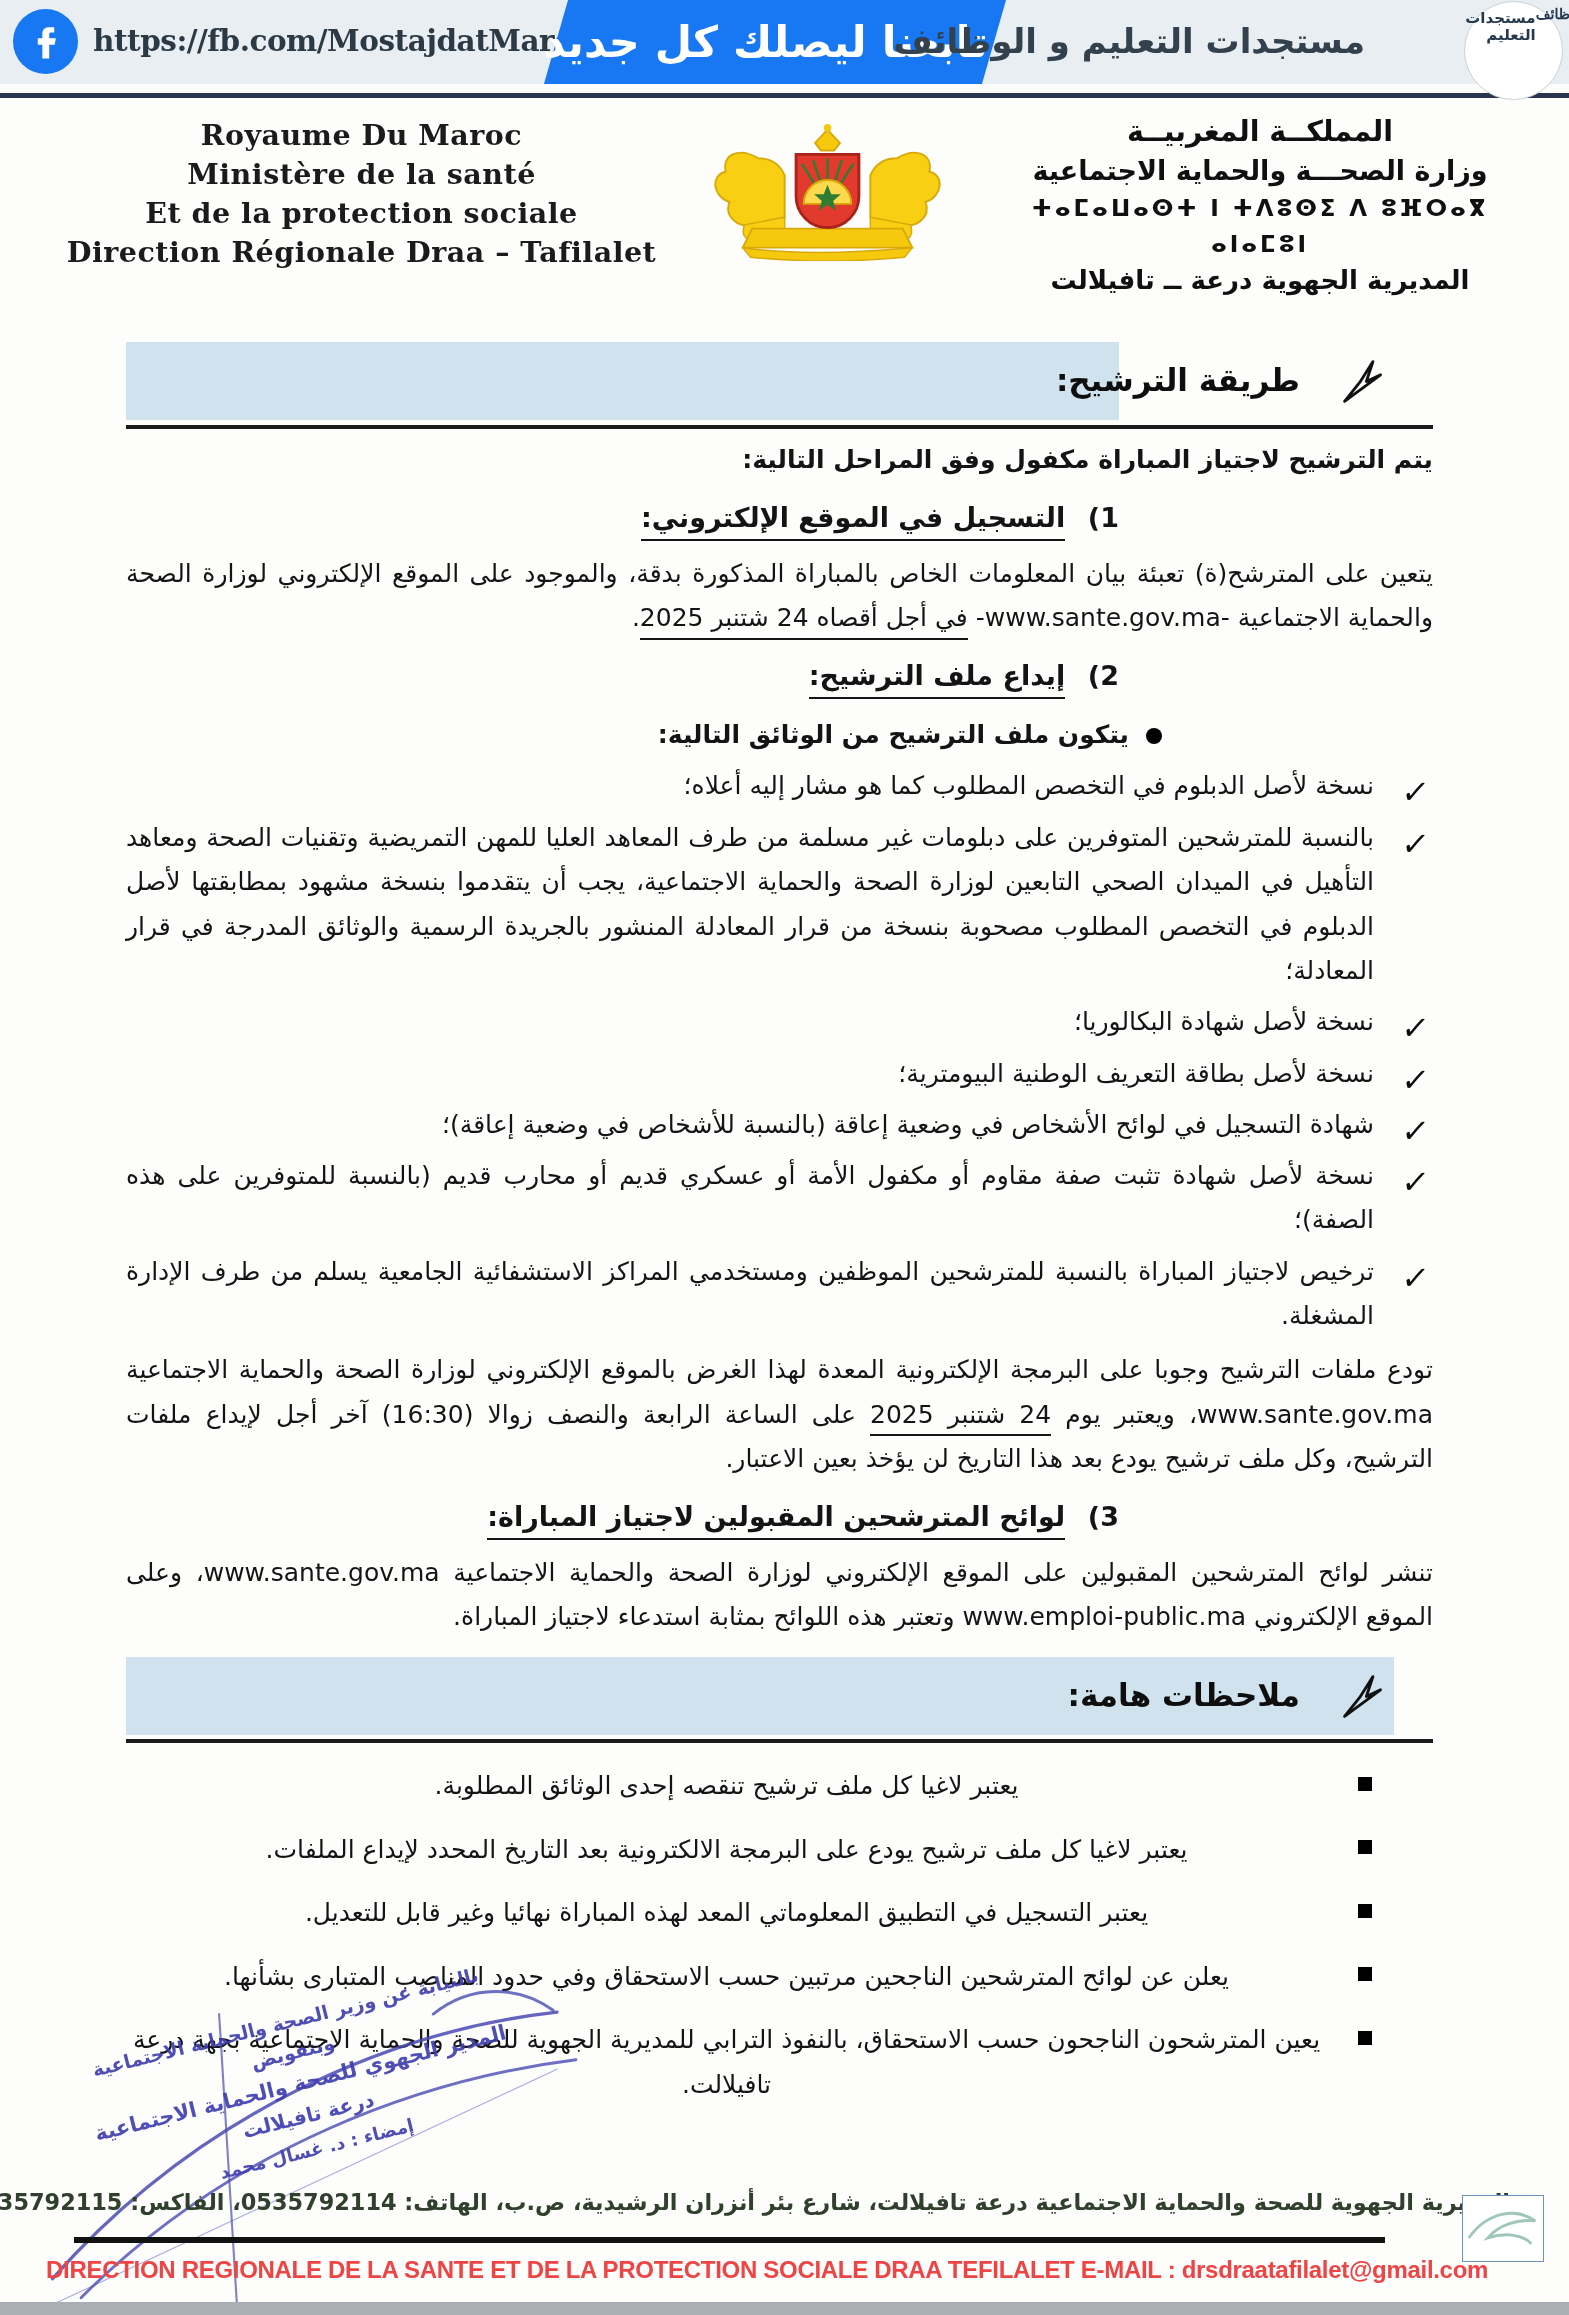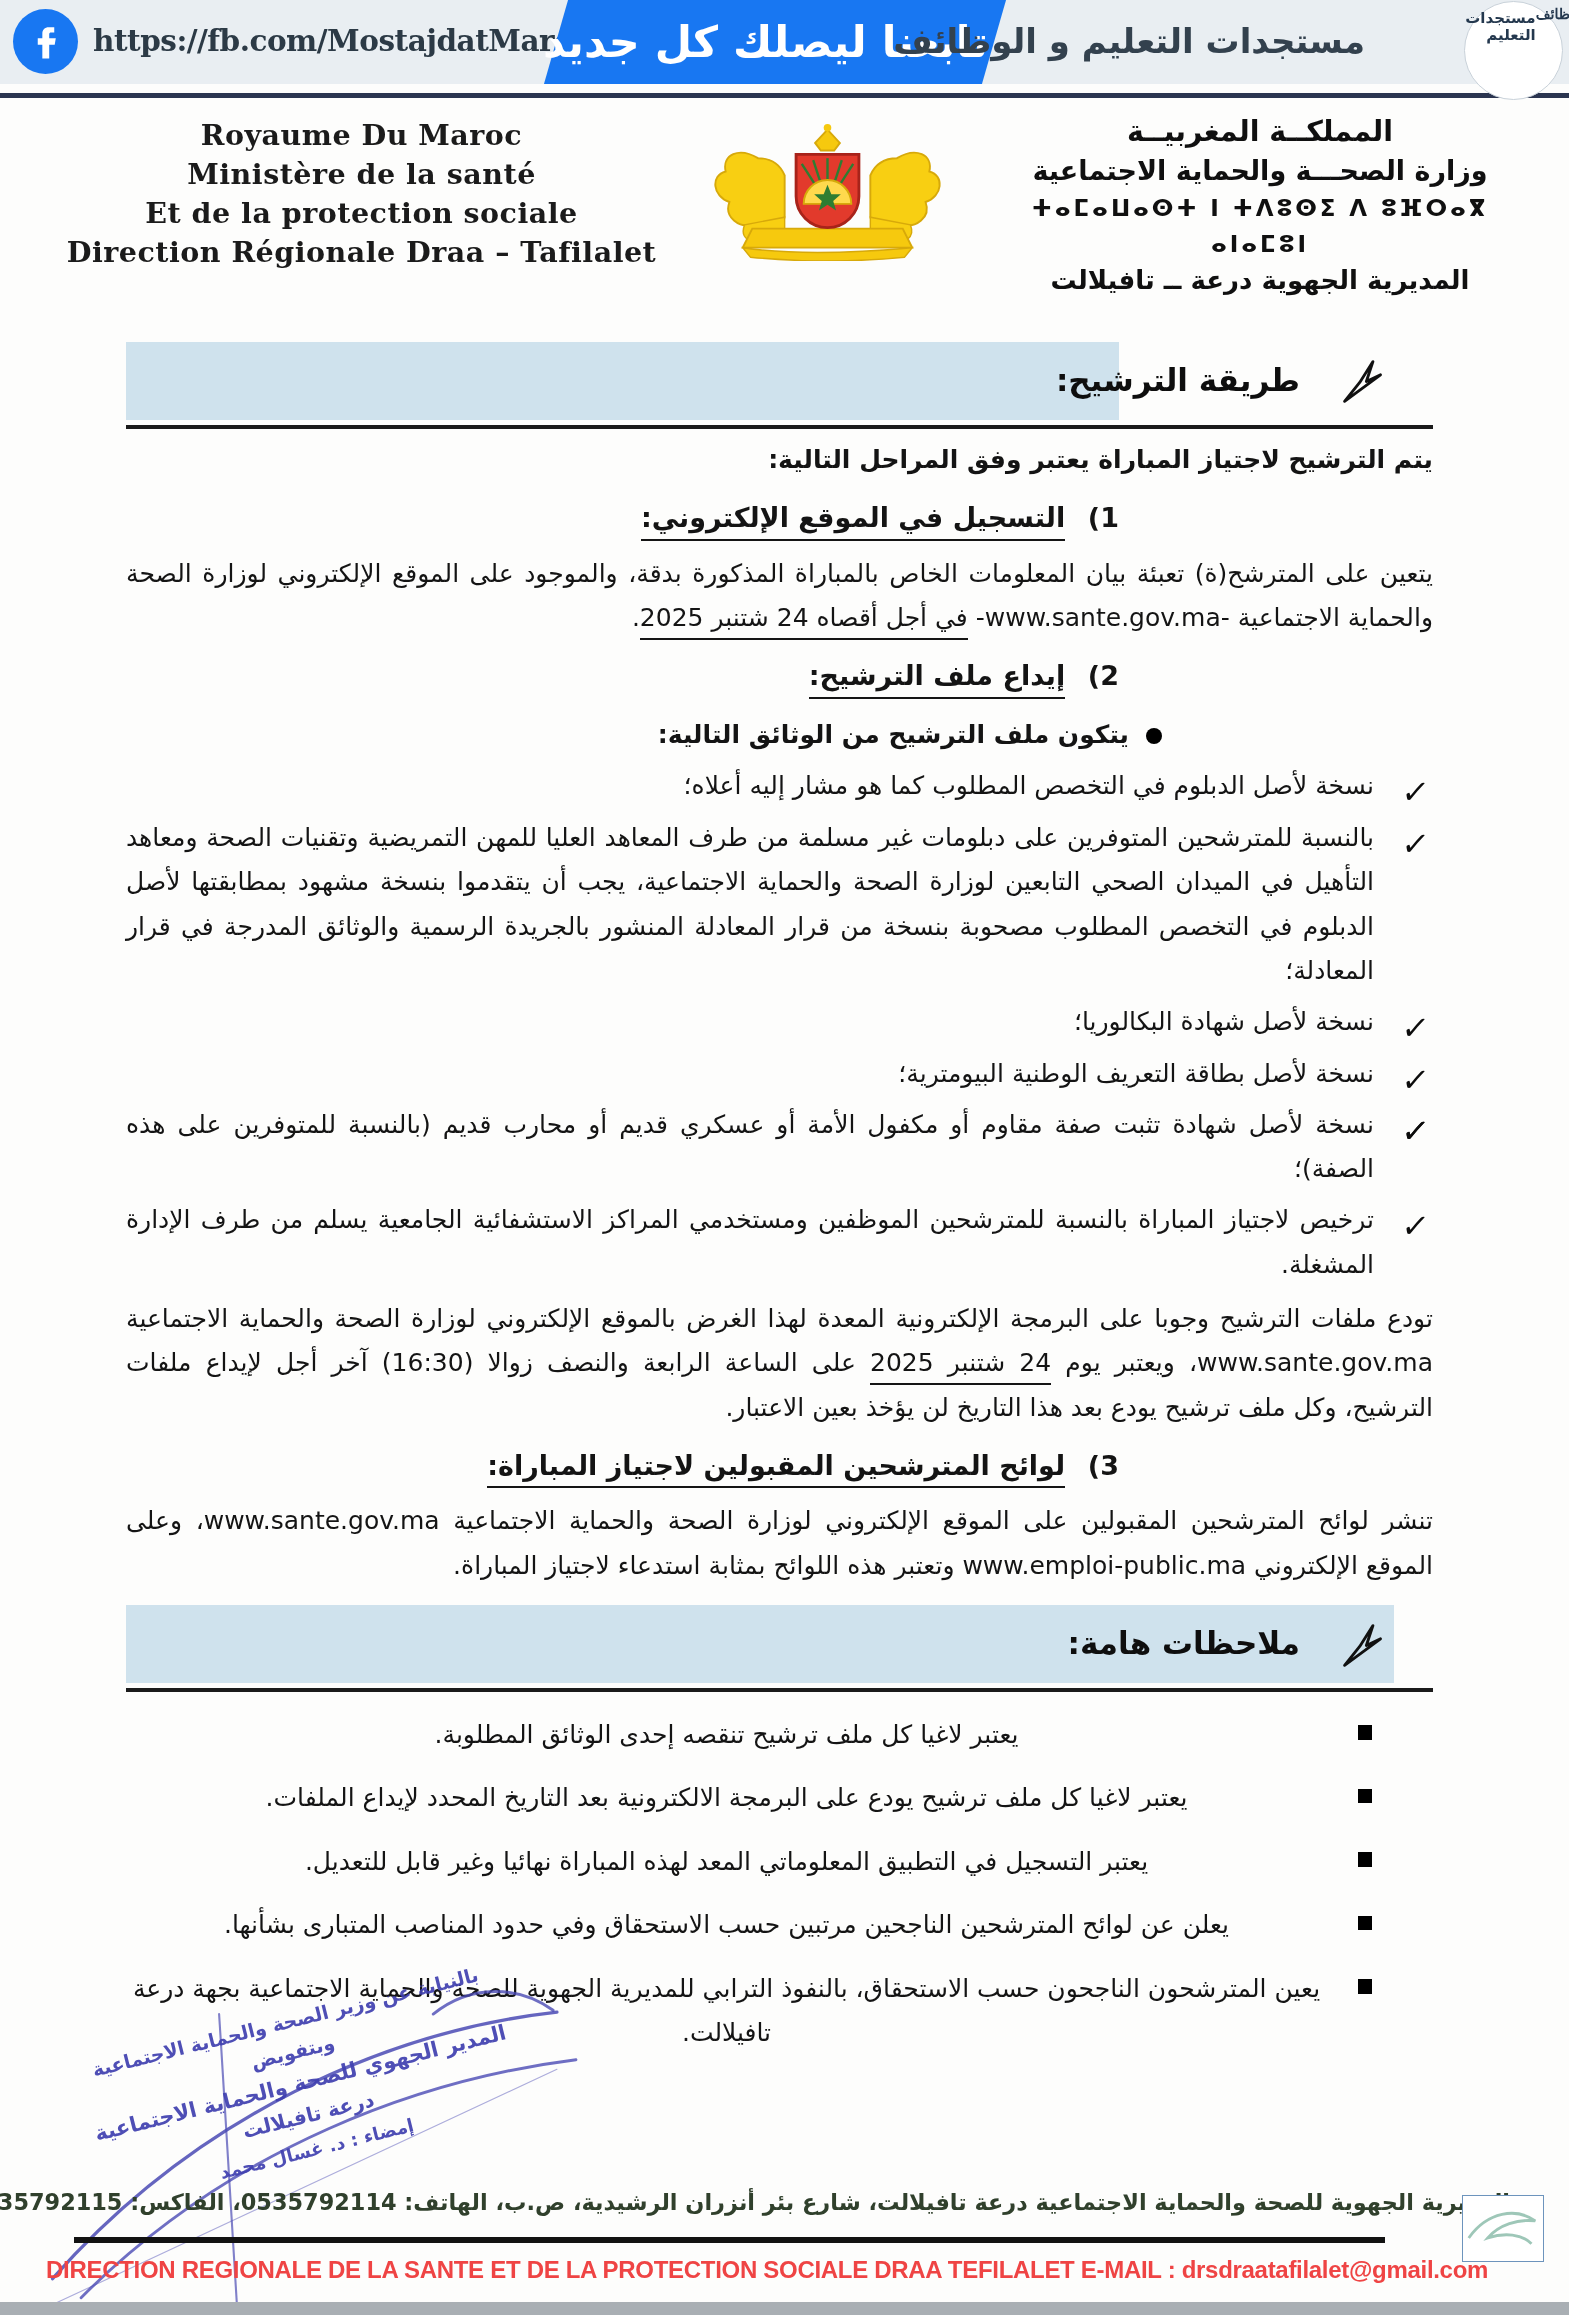--- a/index.html
+++ b/index.html
@@ -165,21 +165,21 @@
 
     <div class="sec">
       <div class="bar1"></div>
       <div class="sec-title">طريقة الترشيح:</div>
       <svg class="sec-arrow" viewBox="0 0 56 56">
         <path d="M8 50 L46 22 L31 29 L38 8 L24 30 Z" fill="none" stroke="#111" stroke-width="3" stroke-linejoin="round"></path>
       </svg>
     </div>
     <div class="sec-rule"></div>
 
-    <p class="flow intro">يتم الترشيح لاجتياز المباراة يعتبر وفق المراحل التالية:</p>
+    <p class="flow intro">يتم الترشيح لاجتياز المباراة مكفول وفق المراحل التالية:</p>
 
     <p class="h-step">
       <span class="num">1)</span>
       <span class="u">التسجيل في الموقع الإلكتروني:</span>
     </p>
 
     <p class="flow just">
       <span>يتعين على المترشح(ة) تعبئة بيان المعلومات الخاص بالمباراة المذكورة بدقة، والموجود على الموقع الإلكتروني لوزارة الصحة والحماية الاجتماعية -www.sante.gov.ma- </span><span class="u">في أجل أقصاه 24 شتنبر 2025</span><span>.</span>
     </p>
 
@@ -209,20 +209,21 @@
           <span>نسخة لأصل شهادة البكالوريا؛</span>
         </div>
 
         <div class="check-item">
           <span class="check">✓</span>
           <span>نسخة لأصل بطاقة التعريف الوطنية البيومترية؛</span>
         </div>
 
         <div class="check-item">
           <span class="check">✓</span>
+          <span>شهادة التسجيل في لوائح الأشخاص في وضعية إعاقة (بالنسبة للأشخاص في وضعية إعاقة)؛</span>
         </div>
 
         <div class="check-item">
           <span class="check">✓</span>
           <span>نسخة لأصل شهادة تثبت صفة مقاوم أو مكفول الأمة أو عسكري قديم أو محارب قديم (بالنسبة للمتوفرين على هذه الصفة)؛</span>
         </div>
 
         <div class="check-item">
           <span class="check">✓</span>
           <span>ترخيص لاجتياز المباراة بالنسبة للمترشحين الموظفين ومستخدمي المراكز الاستشفائية الجامعية يسلم من طرف الإدارة المشغلة.</span>

